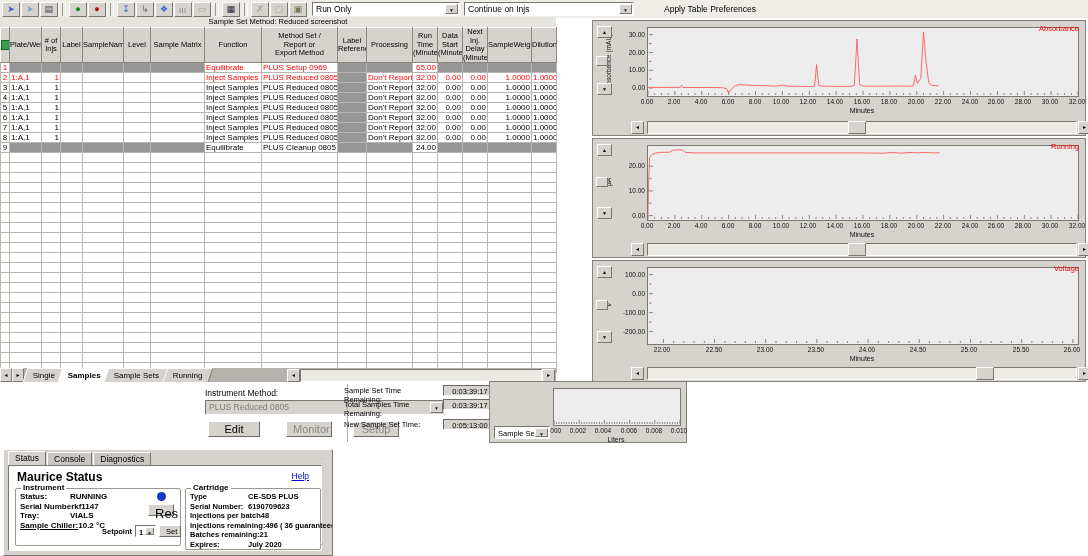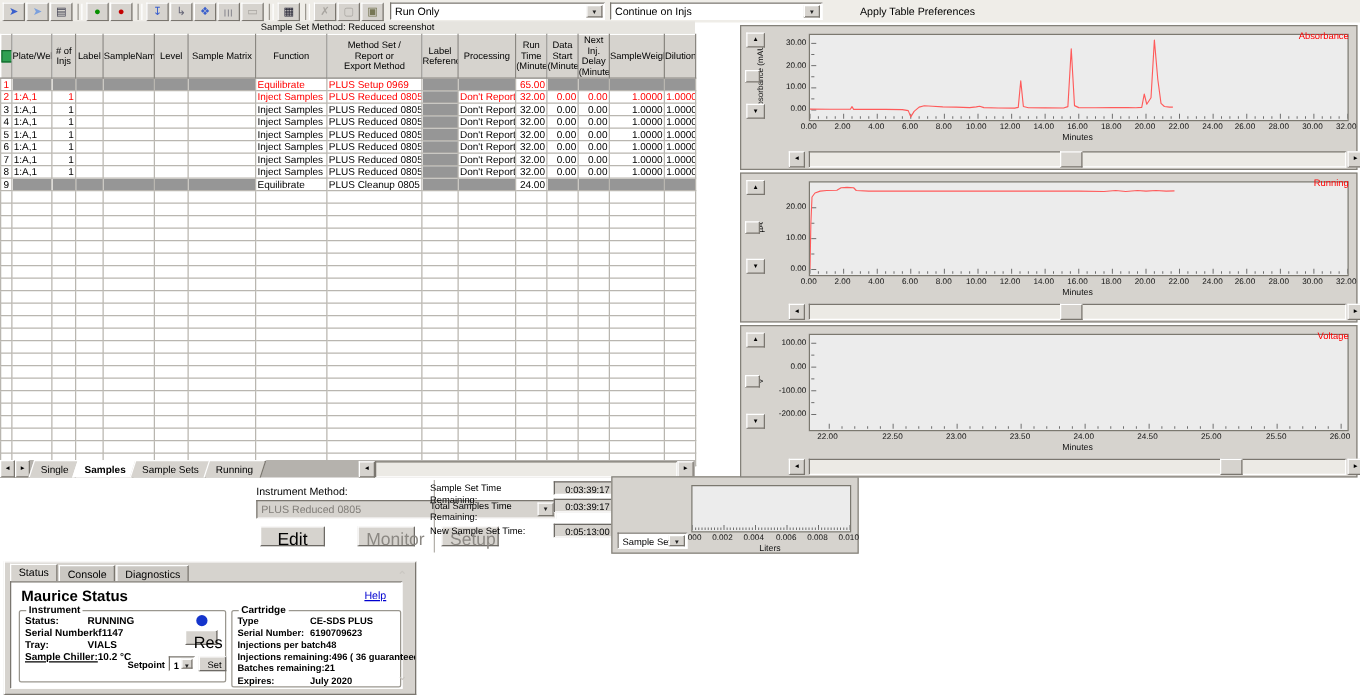--- a/index.html
+++ b/index.html
@@ -56,21 +56,21 @@
   .xtl{position:absolute;width:28px;text-align:center;font-size:6.5px;color:#111}
   .ylab{position:absolute;writing-mode:vertical-rl;transform:rotate(180deg);text-align:center;
         font-size:6.5px;color:#111;width:11px}
   .xlabel{position:absolute;text-align:center;font-size:7px;color:#111}
   .legend{position:absolute;right:6px;top:3px;font-size:7.5px;color:#f00}
   .sq{position:absolute;width:15px;height:12px;background:#d6d3ce;border:1px solid;
       border-color:#fff #7a766f #7a766f #fff;font-size:5px;text-align:center;line-height:10px;box-sizing:border-box}
   .sq.mid{width:12px;height:10px}
   
   .btn{background:#d6d3ce;border:1px solid;border-color:#fff #6d6a65 #6d6a65 #fff;
-       font-size:14px;text-align:center;font-family:"Liberation Sans",sans-serif}
+       font-size:11px;text-align:center;font-family:"Liberation Sans",sans-serif}
   .btn.dis{color:#8b8883}
   .timerow-label{font-size:7.5px;text-align:left;position:absolute;width:96px}
   .timebox{position:absolute;width:54px;height:11px;background:#d6d3ce;border:1px solid;
            border-color:#6d6a65 #fff #fff #6d6a65;font-size:7.5px;text-align:center;line-height:11px;box-sizing:border-box}
   #vdivider{position:absolute;left:347px;top:384px;width:1px;height:58px;background:#b4b1ab}
   #volume-panel{position:absolute;left:489px;top:381px;width:198px;height:62px;background:#d6d3ce;
                 border:1px solid #84817a;box-sizing:border-box}
   
   #status-win{position:absolute;left:3px;top:449px;width:330px;height:107px;background:#d6d3ce;
               border:1px solid;border-color:#fff #7a766f #7a766f #fff;box-sizing:border-box;overflow:hidden}
@@ -103,21 +103,21 @@
       <button class="tool-btn"><span style="color: rgb(58, 95, 205);">❖</span></button>
       <button class="tool-btn"><span style="color: rgb(85, 85, 102); font-size: 6px; letter-spacing: 1px;">|||</span></button>
       <button class="tool-btn dis"><span style="color: rgb(168, 165, 160);">▭</span></button>
       <span class="tsep"></span>
       <button class="tool-btn"><span style="color: rgb(34, 34, 51);">▦</span></button>
       <span class="tsep"></span>
       <button class="tool-btn dis"><span style="color: rgb(168, 165, 160);">✗</span></button>
       <button class="tool-btn dis"><span style="color: rgb(168, 165, 160);">▢</span></button>
       <button class="tool-btn"><span style="color: rgb(119, 119, 85);">▣</span></button>
     </span>
-  <span class="combo" style="width:172px;margin-left:4px">
+  <span class="combo" style="width:148px;margin-left:4px">
     <span>Run Only</span>
     <span class="arrow">▼</span>
   </span>
   <span class="combo" style="width:170px;margin-left:4px">
     <span>Continue on Injs</span>
     <span class="arrow">▼</span>
   </span>
   <span class="lbl9" style="margin-left:30px">Apply Table Preferences</span>
 </div>
 

